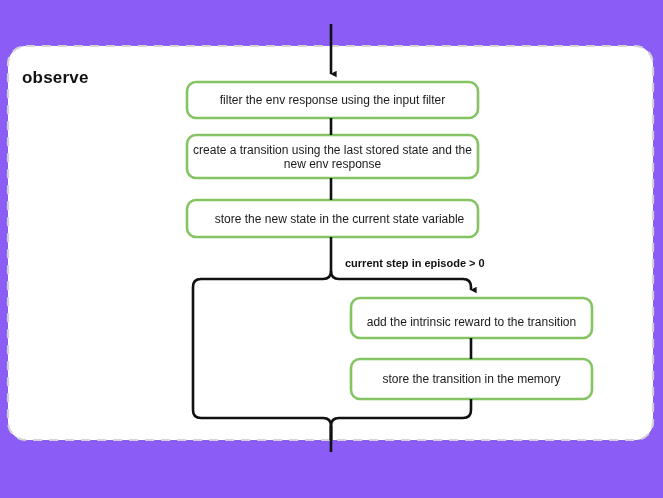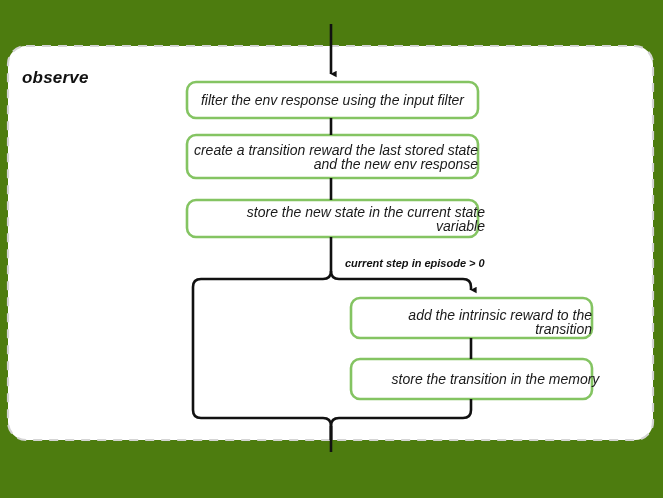--- a/index.html
+++ b/index.html
@@ -4,40 +4,39 @@
 <style>
   html, body {
     margin: 0;
     padding: 0;
     background: #000000;
   }
   #screenshot {
     position: relative;
     width: 663px;
     height: 498px;
-    background: #4d7c0f;
+    background: #8b5cf6;
     overflow: hidden;
     font-family: "Liberation Sans", sans-serif;
-    font-style: italic;
   }
   #flow-svg {
     position: absolute;
     left: 0;
     top: 0;
     width: 663px;
     height: 498px;
   }
   .node-label {
     position: absolute;
     display: flex;
     align-items: center;
     justify-content: center;
-    text-align: right;
+    text-align: center;
     color: #1a1a1a;
-    font-size: 14px;
+    font-size: 12px;
     line-height: 14px;
     font-family: "Liberation Sans", sans-serif;
     pointer-events: none;
     box-sizing: border-box;
     padding: 0 0;
   }
   .group-title {
     position: absolute;
     font-weight: bold;
     font-size: 17px;
@@ -91,23 +90,23 @@
 
     <path d="M 471 399 L 471 410 Q 471 418 463 418 L 339 418 Q 331 418 331 426 L 331 440" fill="none" stroke="#111111" stroke-width="2.6"></path>
 
     <path d="M 331 426 L 331 452" fill="none" stroke="#111111" stroke-width="2.6"></path>
   </svg>
 
   <div class="group-title" style="left:22px; top:68px;">observe</div>
 
   <div class="node-label" style="left:187px; top:82px; width:291px; height:36px;">filter the env response using the input filter</div>
 
-  <div class="node-label" style="left:187px; top:135px; width:291px; height:43px;">create a transition reward the last stored state and the new env response</div>
+  <div class="node-label" style="left:187px; top:135px; width:291px; height:43px;">create a transition using the last stored state and the new env response</div>
 
   <div class="node-label" style="left:194px; top:200px; width:291px; height:37px;">store the new state in the current state variable</div>
 
   <div class="node-label" style="left:351px; top:298px; width:241px; height:48px;">add the intrinsic reward to the transition</div>
 
-  <div class="node-label" style="left:351px; top:359px; width:241px; height:40px;margin-left:24px;">store the transition in the memory</div>
+  <div class="node-label" style="left:351px; top:359px; width:241px; height:40px;">store the transition in the memory</div>
 
   <div class="edge-label" style="left:345px; top:257px;">current step in episode &gt; 0</div>
 
 </div>
 
 </body></html>

